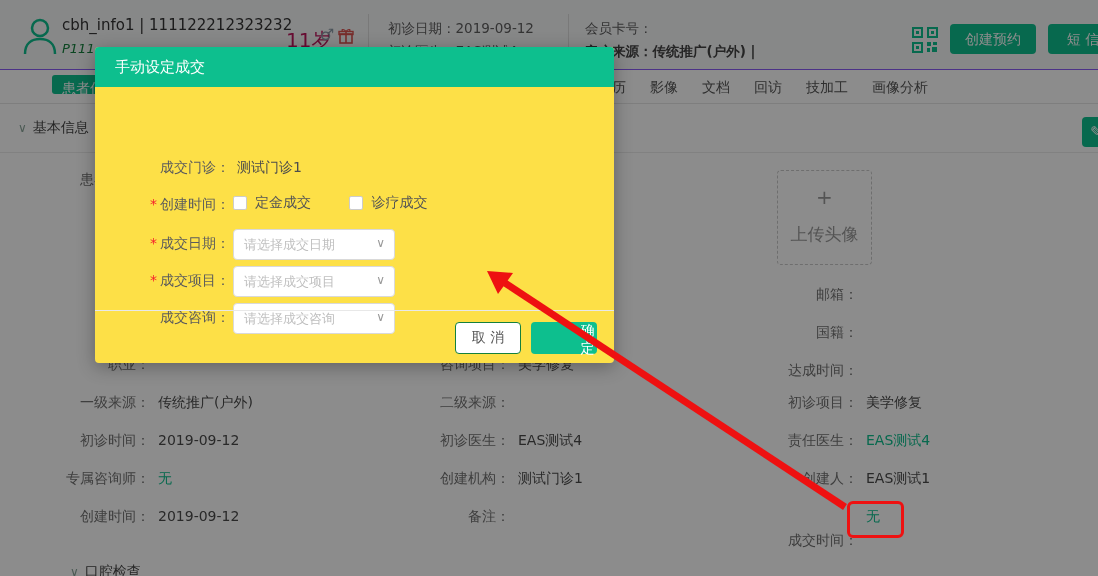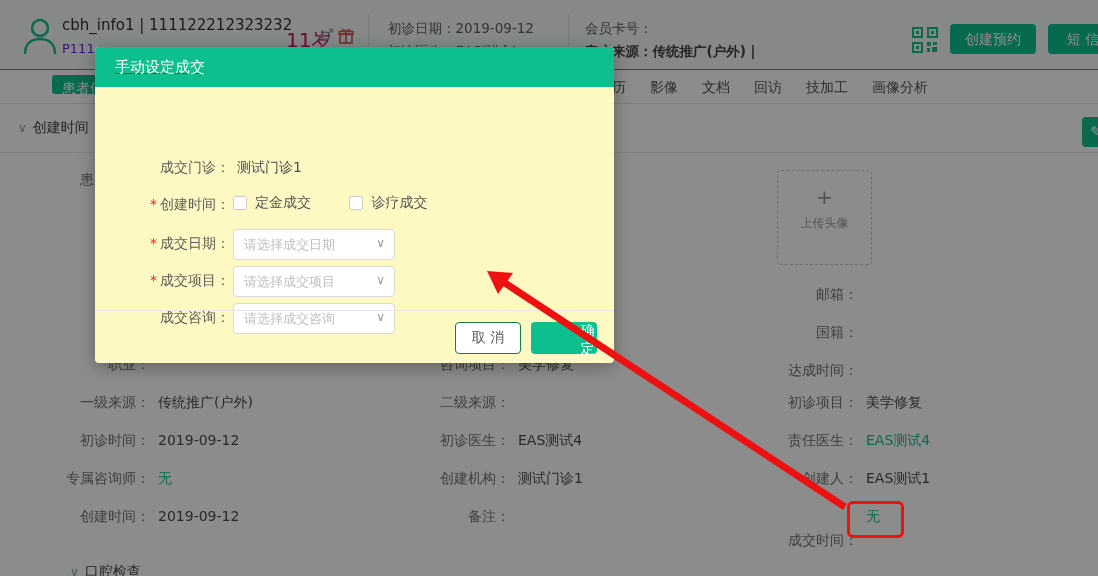--- a/index.html
+++ b/index.html
@@ -8,21 +8,21 @@
     position:relative; width:1098px; height:576px; overflow:hidden;
     background:#fff; font-family:"DejaVu Sans","Liberation Sans",sans-serif;
     font-size:14px; color:#555;
   }
   
   .app { position:absolute; inset:0; z-index:1; }
   .topbar { position:absolute; left:0; top:0; width:1098px; height:70px;
     background:#f6f7f8; border-bottom:1px solid #8b5cf6; }
   .avatar-ic { position:absolute; left:22px; top:17px; }
   .p-name { position:absolute; left:62px; top:16px; font-size:15px; color:#333; white-space:nowrap; }
-  .p-id { position:absolute; left:62px; top:41px; font-size:13px; color:#6d28d9; white-space:nowrap; }
+  .p-id { position:absolute; left:62px; top:41px; font-size:13px; color:#15803d; white-space:nowrap;font-style:italic; }
   .p-age { position:absolute; left:286px; top:27px; font-size:20px; color:#be185d; }
   .gender { position:absolute; left:320px; top:25px; font-size:16px; color:#8a9aa5; }
   .gift { position:absolute; left:338px; top:28px; }
   .vline { position:absolute; top:14px; width:1px; height:44px; background:#ddd; }
   .hcol { position:absolute; font-size:13.5px; color:#5f5f5f; white-space:nowrap; }
   .hcol.bold { font-weight:bold; color:#444; }
   .qr-btn { position:absolute; left:912px; top:27px; width:26px; height:26px; cursor:pointer; }
   .grn-btn { position:absolute; top:24px; height:30px; background:#0dbf8e; color:#fff;
     border:none; border-radius:4px; font-size:14px; text-align:center; line-height:30px;
     font-family:inherit; white-space:nowrap; }
@@ -43,28 +43,28 @@
   
   .flabel { position:absolute; text-align:right; font-size:14px; color:#737373; white-space:nowrap; }
   .fvalue { position:absolute; font-size:14px; color:#4c4c4c; white-space:nowrap; }
   .fvalue.link { color:#0dbf8e; }
   .lab-l { left:0; width:150px; } .val-l { left:158px; }
   .lab-m { left:360px; width:150px; } .val-m { left:518px; }
   .lab-r { left:700px; width:158px; } .val-r { left:866px; }
   .upload-box { position:absolute; left:777px; top:170px; width:95px; height:95px;
     border:1px dashed #c9c9c9; border-radius:4px; text-align:center; color:#9a9a9a; cursor:pointer; }
   .upload-box .plus { display:block; font-size:20px; margin-top:14px; color:#9a9a9a; }
-  .upload-box .txt { display:block; font-size:12px; margin-top:6px; }
+  .upload-box .txt { display:block; font-size:17px; margin-top:14px; }
   .bottom-sec { position:absolute; left:70px; top:563px; font-size:14px; color:#444; }
   .bottom-sec .chev { color:#8aa59a; margin-right:6px; font-size:12px; }
   
   .dim { position:absolute; inset:0; background:rgba(0,0,0,0.45); z-index:50; }
   
-  .modal { position:absolute; left:95px; top:47px; width:519px; height:316px; background:#fef9c3;
-    border-radius:4px; box-shadow:0 4px 18px rgba(0,0,0,.3); z-index:100;text-decoration:underline; }
+  .modal { position:absolute; left:95px; top:47px; width:519px; height:316px; background:#fde047;
+    border-radius:4px; box-shadow:0 4px 18px rgba(0,0,0,.3); z-index:100; }
   .modal-head { height:40px; background:#0dbf8e; border-radius:4px 4px 0 0; color:#fff;
     font-size:15px; line-height:40px; padding-left:20px; }
   .m-label { position:absolute; left:0; width:135px; text-align:right; font-size:14px; color:#5c5c5c; white-space:nowrap; }
   .m-label .req { color:#f5222d; margin-right:3px; }
   .m-value { position:absolute; left:142px; font-size:14px; color:#4c4c4c; white-space:nowrap; }
   .chk { display:inline-flex; align-items:center; margin-right:34px; cursor:pointer; font-size:14px; color:#555; }
   .chk .box { width:14px; height:14px; border:1px solid #ccc; border-radius:2px; background:#fff; margin-right:8px; }
   .m-select { position:absolute; left:138px; width:162px; height:31px; border:1px solid #d9d9d9;
     border-radius:4px; background:#fff; cursor:pointer; }
   .m-select .ph { position:absolute; left:10px; top:6px; font-size:13px; color:#bfbfbf; }
@@ -133,21 +133,21 @@
         <span>病历</span>
         <span>影像</span>
         <span>文档</span>
         <span>回访</span>
         <span>技加工</span>
         <span>画像分析</span>
       </div>
     </div>
 
     <div class="sec-head">
-      <span class="chev">∨</span><span>创建时间</span>
+      <span class="chev">∨</span><span>基本信息</span>
     </div>
     <div class="edit-btn"><span>✎</span></div>
     <div class="sec-divider"></div>
 
     <div class="flabel lab-l" style="top:171px">患者姓名：</div>
     <div class="flabel lab-l" style="top:356px">职业：</div>
     <div class="flabel lab-l" style="top:394px">一级来源：</div>
     <div class="fvalue val-l" style="top:394px">传统推广(户外)</div>
     <div class="flabel lab-l" style="top:432px">初诊时间：</div>
     <div class="fvalue val-l" style="top:432px">2019-09-12</div>

